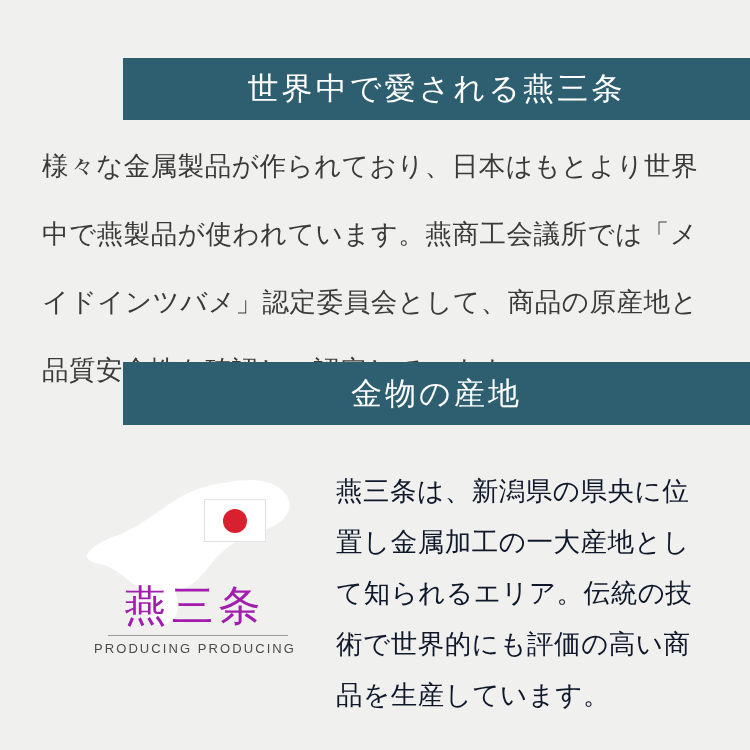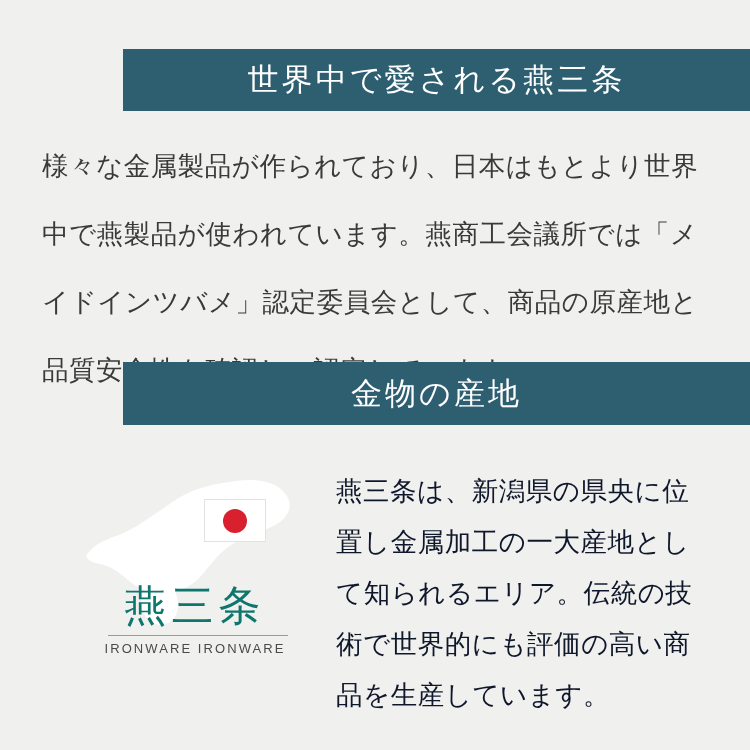--- a/index.html
+++ b/index.html
@@ -29,21 +29,21 @@
     background: #2e5f70;
     color: #ffffff;
     display: flex;
     align-items: center;
     justify-content: center;
     letter-spacing: 0.10em;
     font-size: 31px;
     font-weight: 500;
     box-sizing: border-box;
   }
-  #bar1 { top: 49px;  height: 62px; }
+  #bar1 { top: 58px;  height: 62px; }
   #bar2 { top: 362px; height: 63px; }
 
   
   .para {
     position: absolute;
     left: 42px;
     top: 132px;
     width: 668px;
     font-size: 26.5px;
     line-height: 68px;
@@ -97,21 +97,21 @@
     background: #d8202f;
   }
   .brand-name {
     position: absolute;
     left: 0;
     top: 118px;
     width: 270px;
     text-align: center;
     font-size: 42px;
     letter-spacing: 0.12em;
-    color: #0f766e;
+    color: #a21caf;
     font-family: "Liberation Serif", serif;
     font-weight: 400;
   }
   .brand-rule {
     position: absolute;
     left: 48px;
     top: 175px;
     width: 180px;
     height: 1px;
     background: #9a9a98;
@@ -167,19 +167,19 @@
       </div>
 
       <div class="flag">
         <div class="disc"></div>
       </div>
 
       <div class="brand-name">燕三条</div>
 
       <div class="brand-rule"></div>
 
-      <div class="brand-sub">IRONWARE IRONWARE</div>
+      <div class="brand-sub">PRODUCING PRODUCING</div>
     </div>
 
     <div class="lower-para">燕三条は、新潟県の県央に位置し金属加工の一大産地として知られるエリア。伝統の技術で世界的にも評価の高い商品を生産しています。</div>
   </div>
 
 </div>
 
 </body></html>

